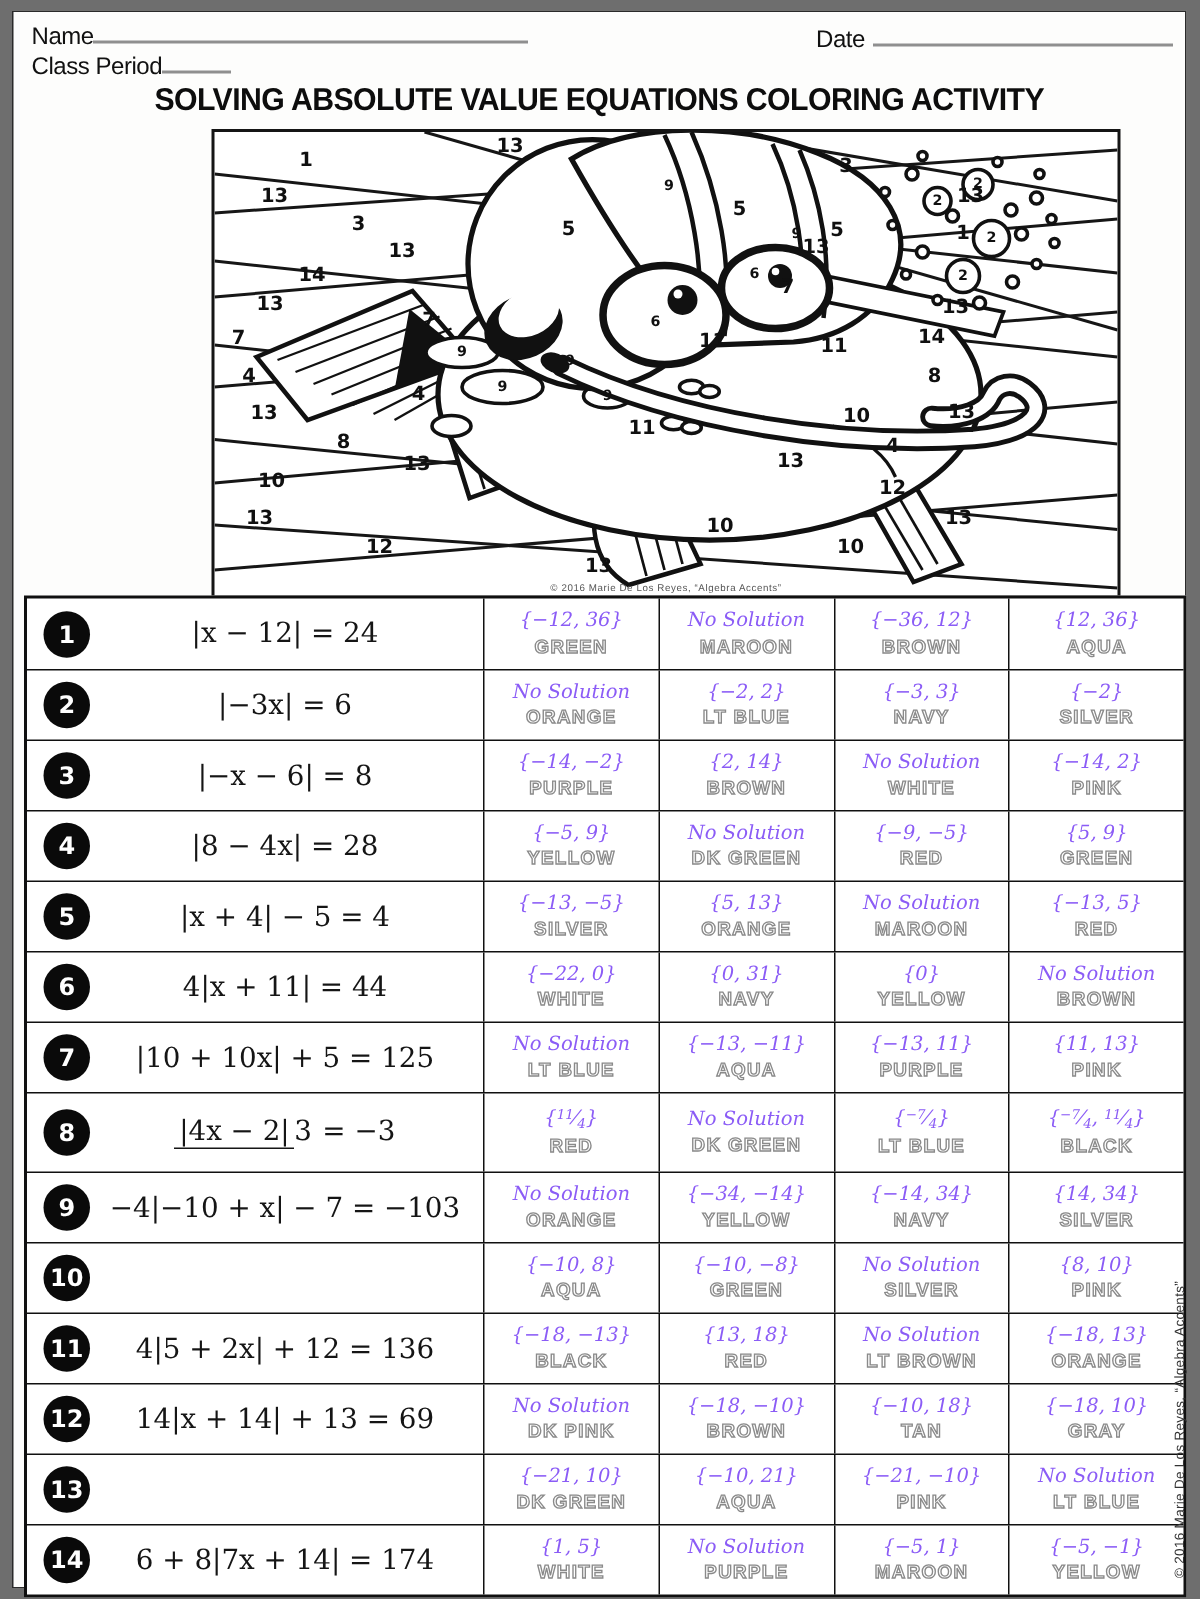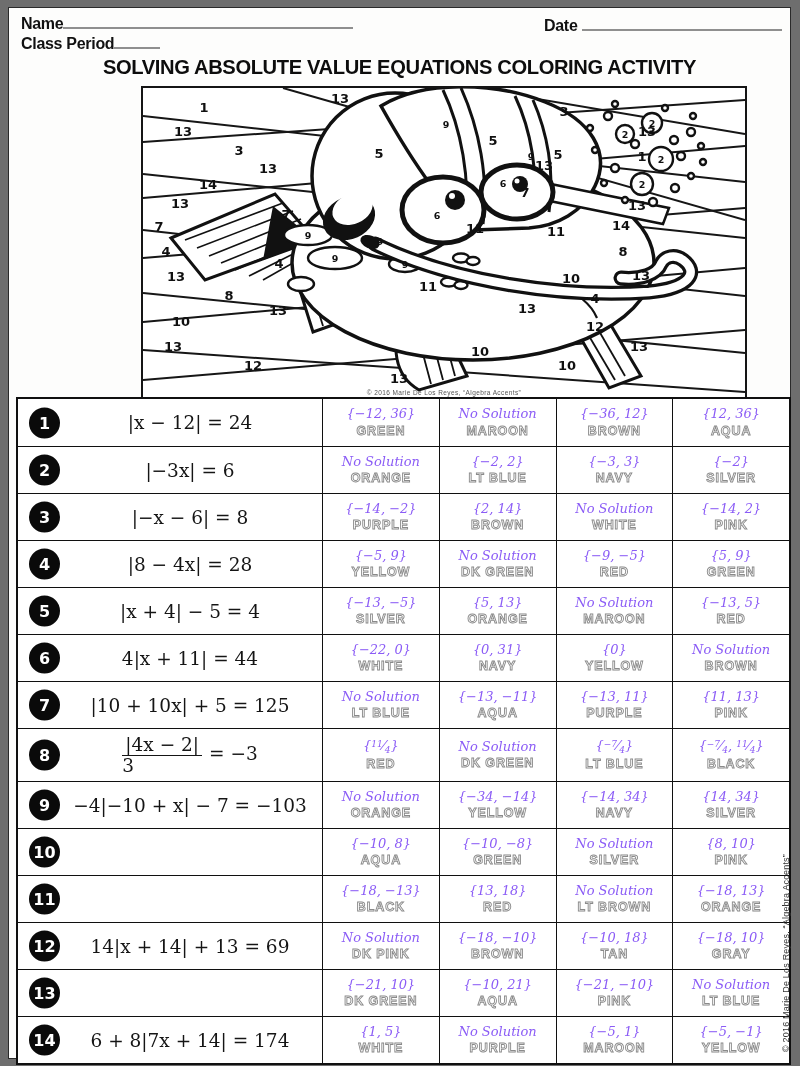--- a/index.html
+++ b/index.html
@@ -5,21 +5,21 @@
   html,body{margin:0;padding:0}
   body{
     width:800px;height:1066px;background:#6e6e6e;position:relative;
     font-family:"Liberation Sans",sans-serif;overflow:hidden;
   }
   .page{
     position:absolute;left:8px;top:7px;width:783px;height:1052px;
     background:#fdfdfc;border:1px solid #2a2a2a;box-sizing:border-box;
   }
   
-  .hdr-label{font-weight:700;font-size:16px;color:#111;letter-spacing:-.3px}
+  .hdr-label{font-weight:400;font-size:16px;color:#111;letter-spacing:-.3px}
   .fill-line{display:inline-block;border-bottom:2px solid #8f8f8f;height:13px;vertical-align:baseline}
   .name-row{position:absolute;left:12px;top:6px}
   .name-row .fill-line{width:290px}
   .date-row{position:absolute;left:535px;top:8px}
   .date-row .fill-line{width:200px;margin-left:5px}
   .class-row{position:absolute;left:12px;top:26px}
   .class-row .fill-line{width:46px}
   .title{
     position:absolute;left:0;top:47px;width:100%;text-align:center;
     font-weight:700;font-size:21px;letter-spacing:-.4px;color:#0d0d0d;
@@ -65,21 +65,21 @@
   .numcircle{
     position:absolute;left:11px;top:50%;transform:translateY(-50%);
     width:31px;height:31px;border-radius:50%;background:#0a0a0a;color:#fff;
     display:flex;align-items:center;justify-content:center;
     font:700 16px "DejaVu Sans",sans-serif;
   }
   .equation{
     font-family:"DejaVu Serif",serif;font-size:18.5px;color:#151515;
     padding-left:40px;white-space:nowrap;
   }
-  .bigfrac{display:inline-flex;flex-direction:column;align-items:flex-start;vertical-align:middle;line-height:1.05}
+  .bigfrac{display:inline-flex;flex-direction:row;align-items:flex-start;vertical-align:middle;line-height:1.05}
   .bigfrac .fnum{border-bottom:1.7px solid #151515;padding:0 3px}
   .eqrhs{margin-left:7px}
   .ans-set{font:italic 13px "DejaVu Serif",serif;color:#8b5cf6;line-height:1.2;white-space:nowrap}
   .ans-color{
     font:700 12.5px "Liberation Sans",sans-serif;letter-spacing:.9px;
     color:#9b9b9b;line-height:1.2;margin-top:2px;white-space:nowrap;
   }
   @supports (-webkit-text-stroke: 1px #888){
     .ans-color{color:#fff;-webkit-text-stroke:.9px #8a8a8a}
   }
@@ -510,20 +510,21 @@
           <div class="ans-color">SILVER</div>
         </div>
         <div class="cell ans-cell">
           <div class="ans-set">{8, 10}</div>
           <div class="ans-color">PINK</div>
         </div>
       </div>
       <div class="trow">
         <div class="cell eq-cell">
           <span class="numcircle">11</span>
+          <span class="equation">4|5 + 2x| + 12 = 136</span>
         </div>
         <div class="cell ans-cell">
           <div class="ans-set">{−18, −13}</div>
           <div class="ans-color">BLACK</div>
         </div>
         <div class="cell ans-cell">
           <div class="ans-set">{13, 18}</div>
           <div class="ans-color">RED</div>
         </div>
         <div class="cell ans-cell">

